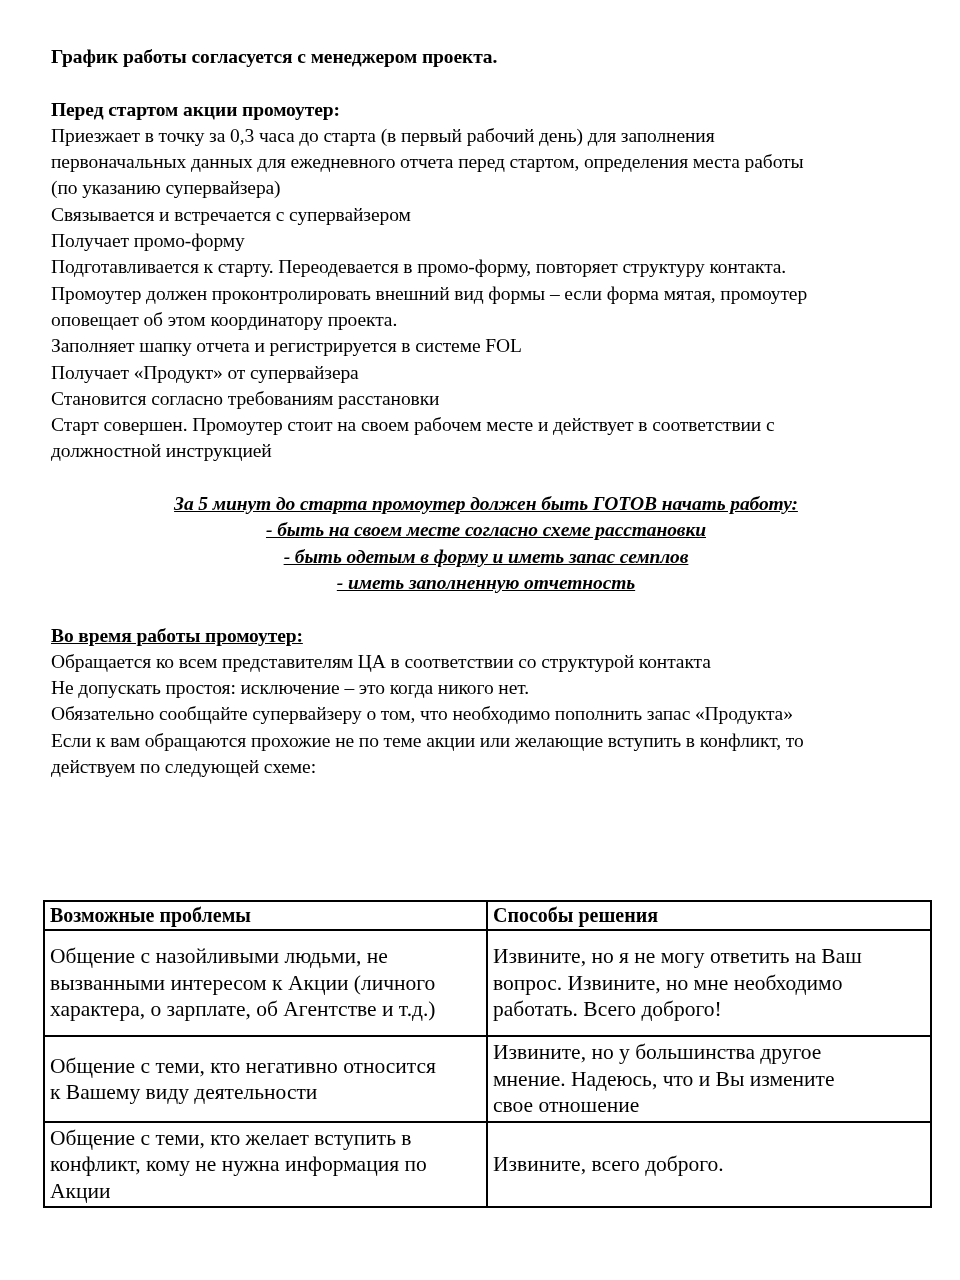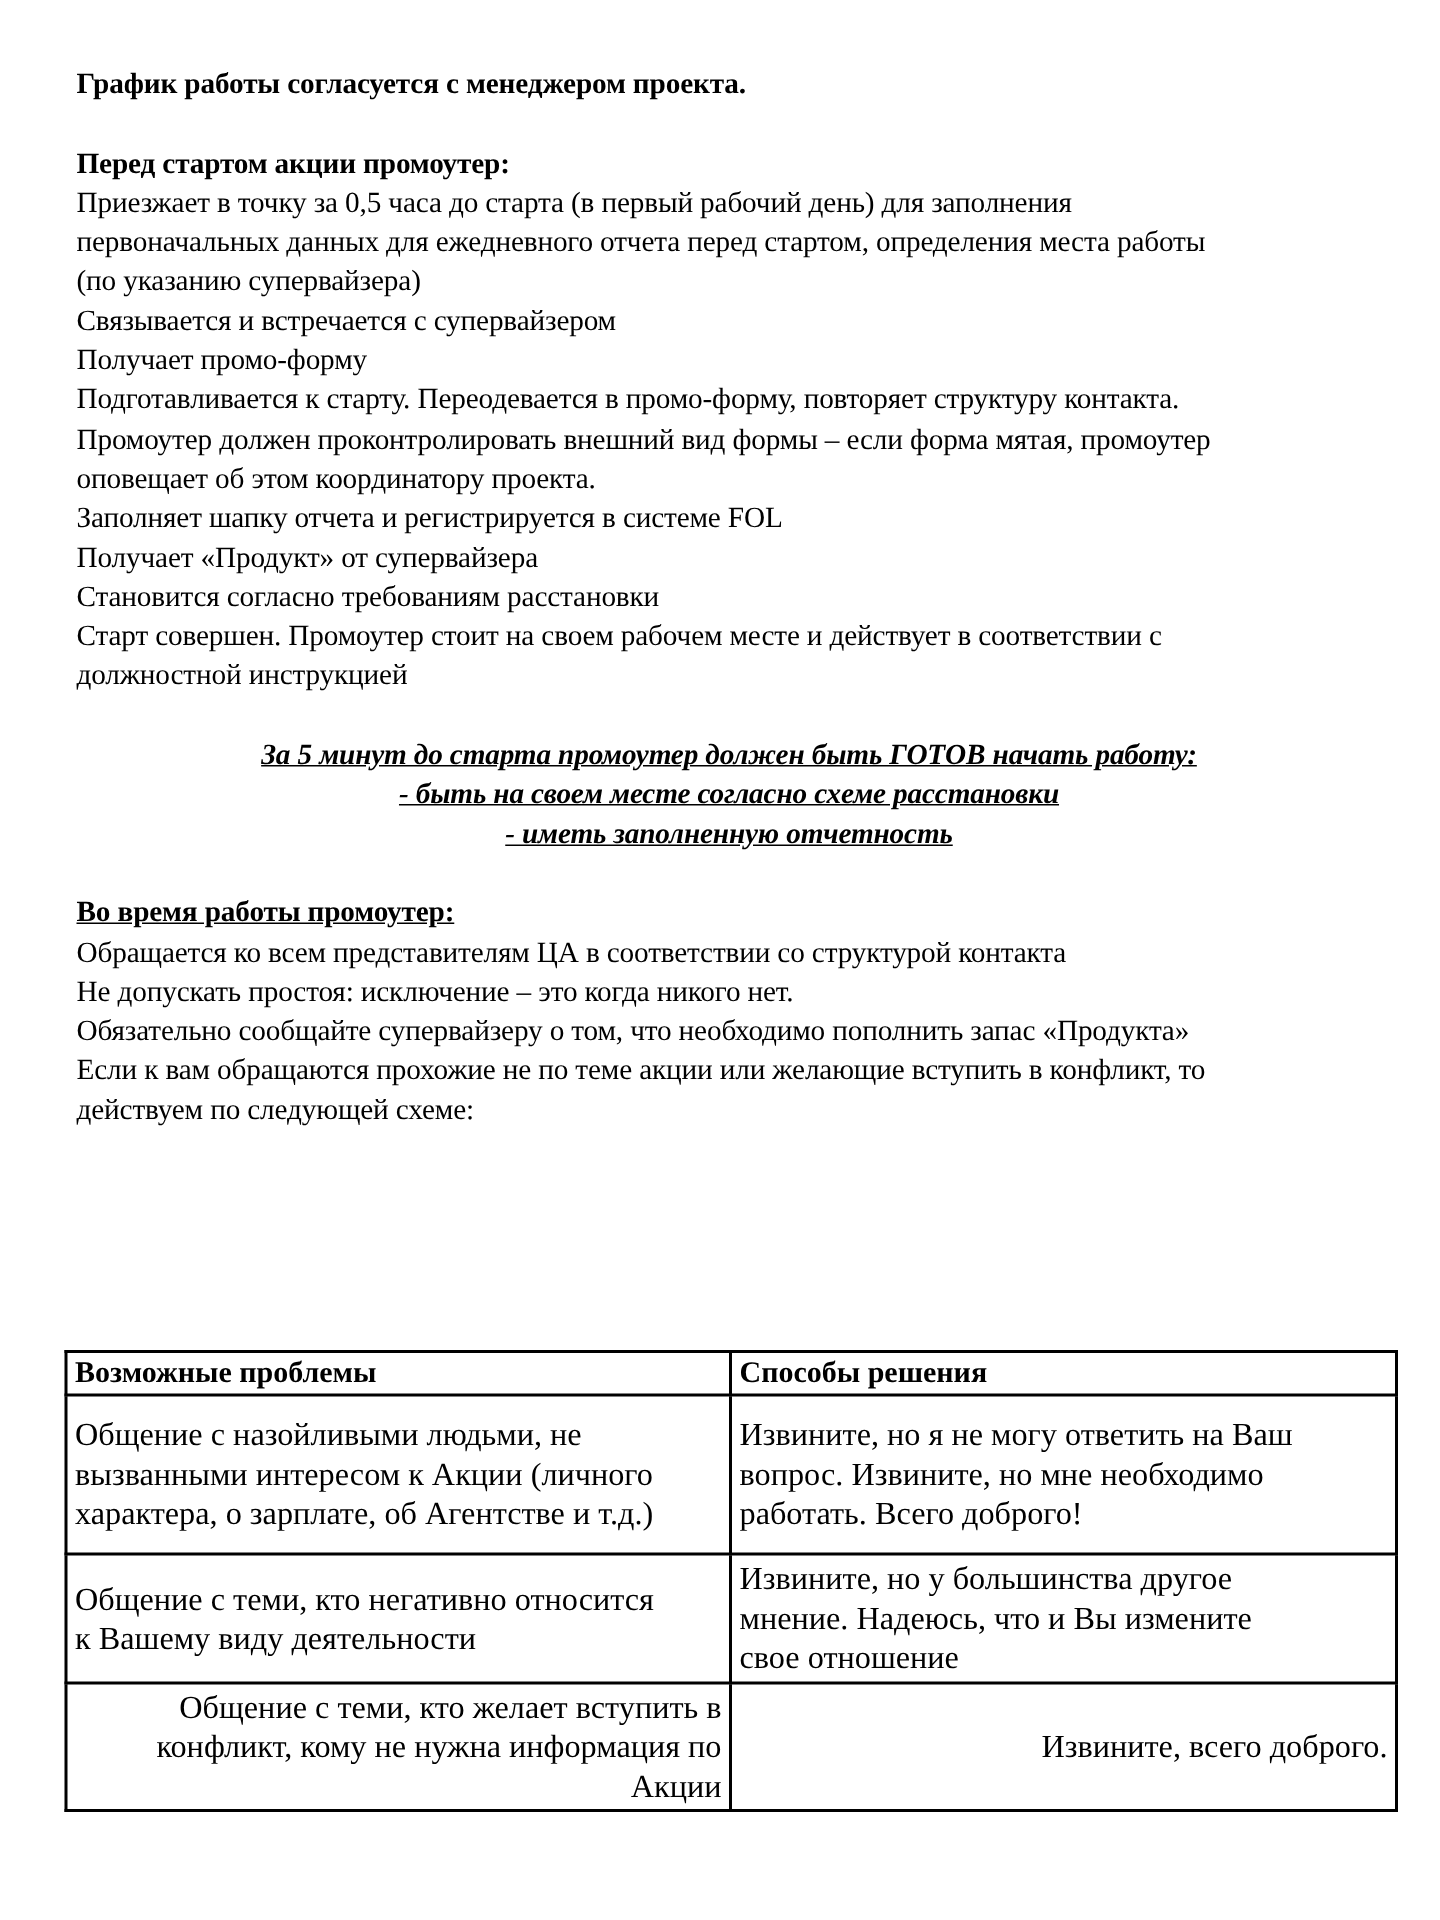--- a/index.html
+++ b/index.html
@@ -25,49 +25,50 @@
   }
   table.ps th, table.ps td {
     border: 2px solid #000; padding: 0 5px; vertical-align: middle;
     font-size: 21.5px; line-height: 26.5px; text-align: left;
   }
   table.ps th {
     font-weight: bold; height: 27px; font-size: 20px;
   }
   table.ps tr.r1 td { height: 104px; }
   table.ps tr.r2 td { height: 84px; }
-  table.ps tr.r3 td { height: 83px; text-align: right; }
+  table.ps tr.r3 td { height: 83px; }
   col.c1 { width: 443px; }
   col.c2 { width: 444px; }
 </style>
 </head>
 <body>
 
 <div class="page">
   <div class="line bold">График работы согласуется с менеджером проекта.</div>
   <div class="blank"></div>
 
   <div class="line bold">Перед стартом акции промоутер:</div>
-  <div class="line">Приезжает в точку за 0,5  часа до старта (в первый рабочий день) для заполнения</div>
+  <div class="line">Приезжает в точку за 0,3  часа до старта (в первый рабочий день) для заполнения</div>
   <div class="line">первоначальных данных для ежедневного отчета перед стартом, определения места работы</div>
   <div class="line">(по указанию супервайзера)</div>
   <div class="line">Связывается и встречается с супервайзером</div>
   <div class="line">Получает промо-форму</div>
   <div class="line">Подготавливается к старту. Переодевается в промо-форму, повторяет структуру контакта.</div>
   <div class="line">Промоутер должен проконтролировать внешний вид формы – если форма мятая, промоутер</div>
   <div class="line">оповещает об этом координатору проекта.</div>
   <div class="line">Заполняет шапку отчета и регистрируется в системе FOL</div>
   <div class="line">Получает «Продукт» от супервайзера</div>
   <div class="line">Становится согласно требованиям расстановки</div>
   <div class="line">Старт совершен. Промоутер стоит на своем рабочем месте и действует в соответствии с</div>
   <div class="line">должностной инструкцией</div>
   <div class="blank"></div>
 
   <div class="line biu">За 5 минут до старта промоутер должен быть ГОТОВ начать работу:</div>
   <div class="line biu">- быть на своем месте согласно схеме расстановки</div>
+  <div class="line biu">- быть одетым в форму и иметь запас семплов</div>
   <div class="line biu">- иметь заполненную отчетность</div>
   <div class="blank"></div>
 
   <div class="line bu">Во время работы промоутер:</div>
   <div class="line">Обращается ко всем представителям ЦА в соответствии со структурой контакта</div>
   <div class="line">Не допускать простоя: исключение – это когда никого нет.</div>
   <div class="line">Обязательно сообщайте супервайзеру о том, что необходимо пополнить запас «Продукта»</div>
   <div class="line">Если к вам обращаются прохожие не по теме акции или желающие вступить в конфликт, то</div>
   <div class="line">действуем по следующей схеме:</div>
 </div>

